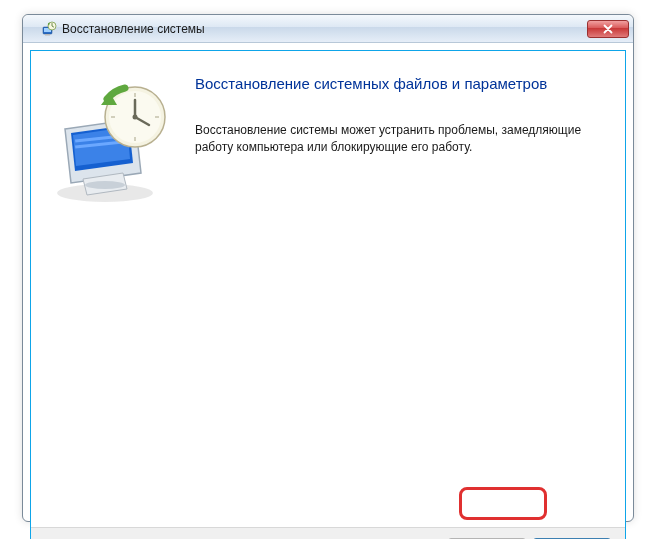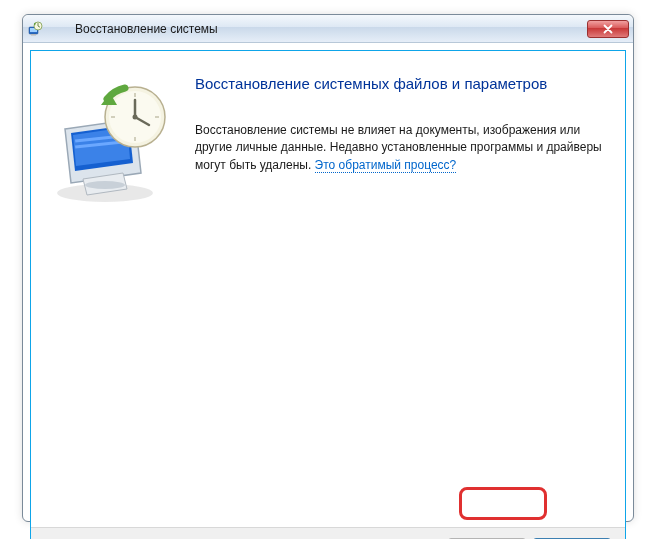--- a/index.html
+++ b/index.html
@@ -21,23 +21,22 @@
       border-radius: 6px;
       box-shadow: 0 0 8px rgba(0,0,0,0.13);
     }
     .titlebar {
       height: 28px;
       background: linear-gradient(to bottom,#f4f8fc 0%,#dde8f4 45%,#cad9ea 46%,#e6eef8 100%);
       border-bottom: 1px solid #b8c8d8;
       border-radius: 6px 6px 0 0;
       display: flex;
       align-items: center;
-      padding: 0 4px 0 4px;
+      padding: 0 4px 0 18px;
       position: relative;
-      gap: 27px;
     }
     .title-icon {
       width: 16px; height: 16px;
       margin-right: 5px;
       position: relative;
     }
     .title-icon svg { width: 16px; height: 16px; }
     .title-text {
       font-size: 12px;
       color: #1a1a1a;
@@ -190,24 +189,22 @@
           <line x1="88" y1="36" x2="88" y2="19" stroke="#6a6a5a" stroke-width="2.5" stroke-linecap="round"></line>
           <line x1="88" y1="36" x2="102" y2="44" stroke="#6a6a5a" stroke-width="2.5" stroke-linecap="round"></line>
           <path d="M60 18 A32 32 0 0 1 78 7" stroke="#5fa83f" stroke-width="7" fill="none" stroke-linecap="round"></path>
           <path d="M54 24 L63 12 L70 24 Z" fill="#5fa83f"></path>
         </svg>
       </div>
 
       <div class="text-col">
         <div class="heading">Восстановление системных файлов и параметров</div>
 
-
-        <div class="para">
-          <span>Восстановление системы не влияет на документы, изображения или другие личные данные. Недавно установленные программы и драйверы могут быть удалены. </span><span class="link">Это обратимый процесс?</span>
-        </div>
+        <div class="para">Восстановление системы может устранить проблемы, замедляющие работу компьютера или блокирующие его работу.</div>
+
       </div>
     </div>
 
     <div class="button-bar">
       <button class="btn" disabled="">
         <span>&lt; </span>
           <span class="u">Н</span>
           <span>может</span>
       </button>
       <button class="btn default">

